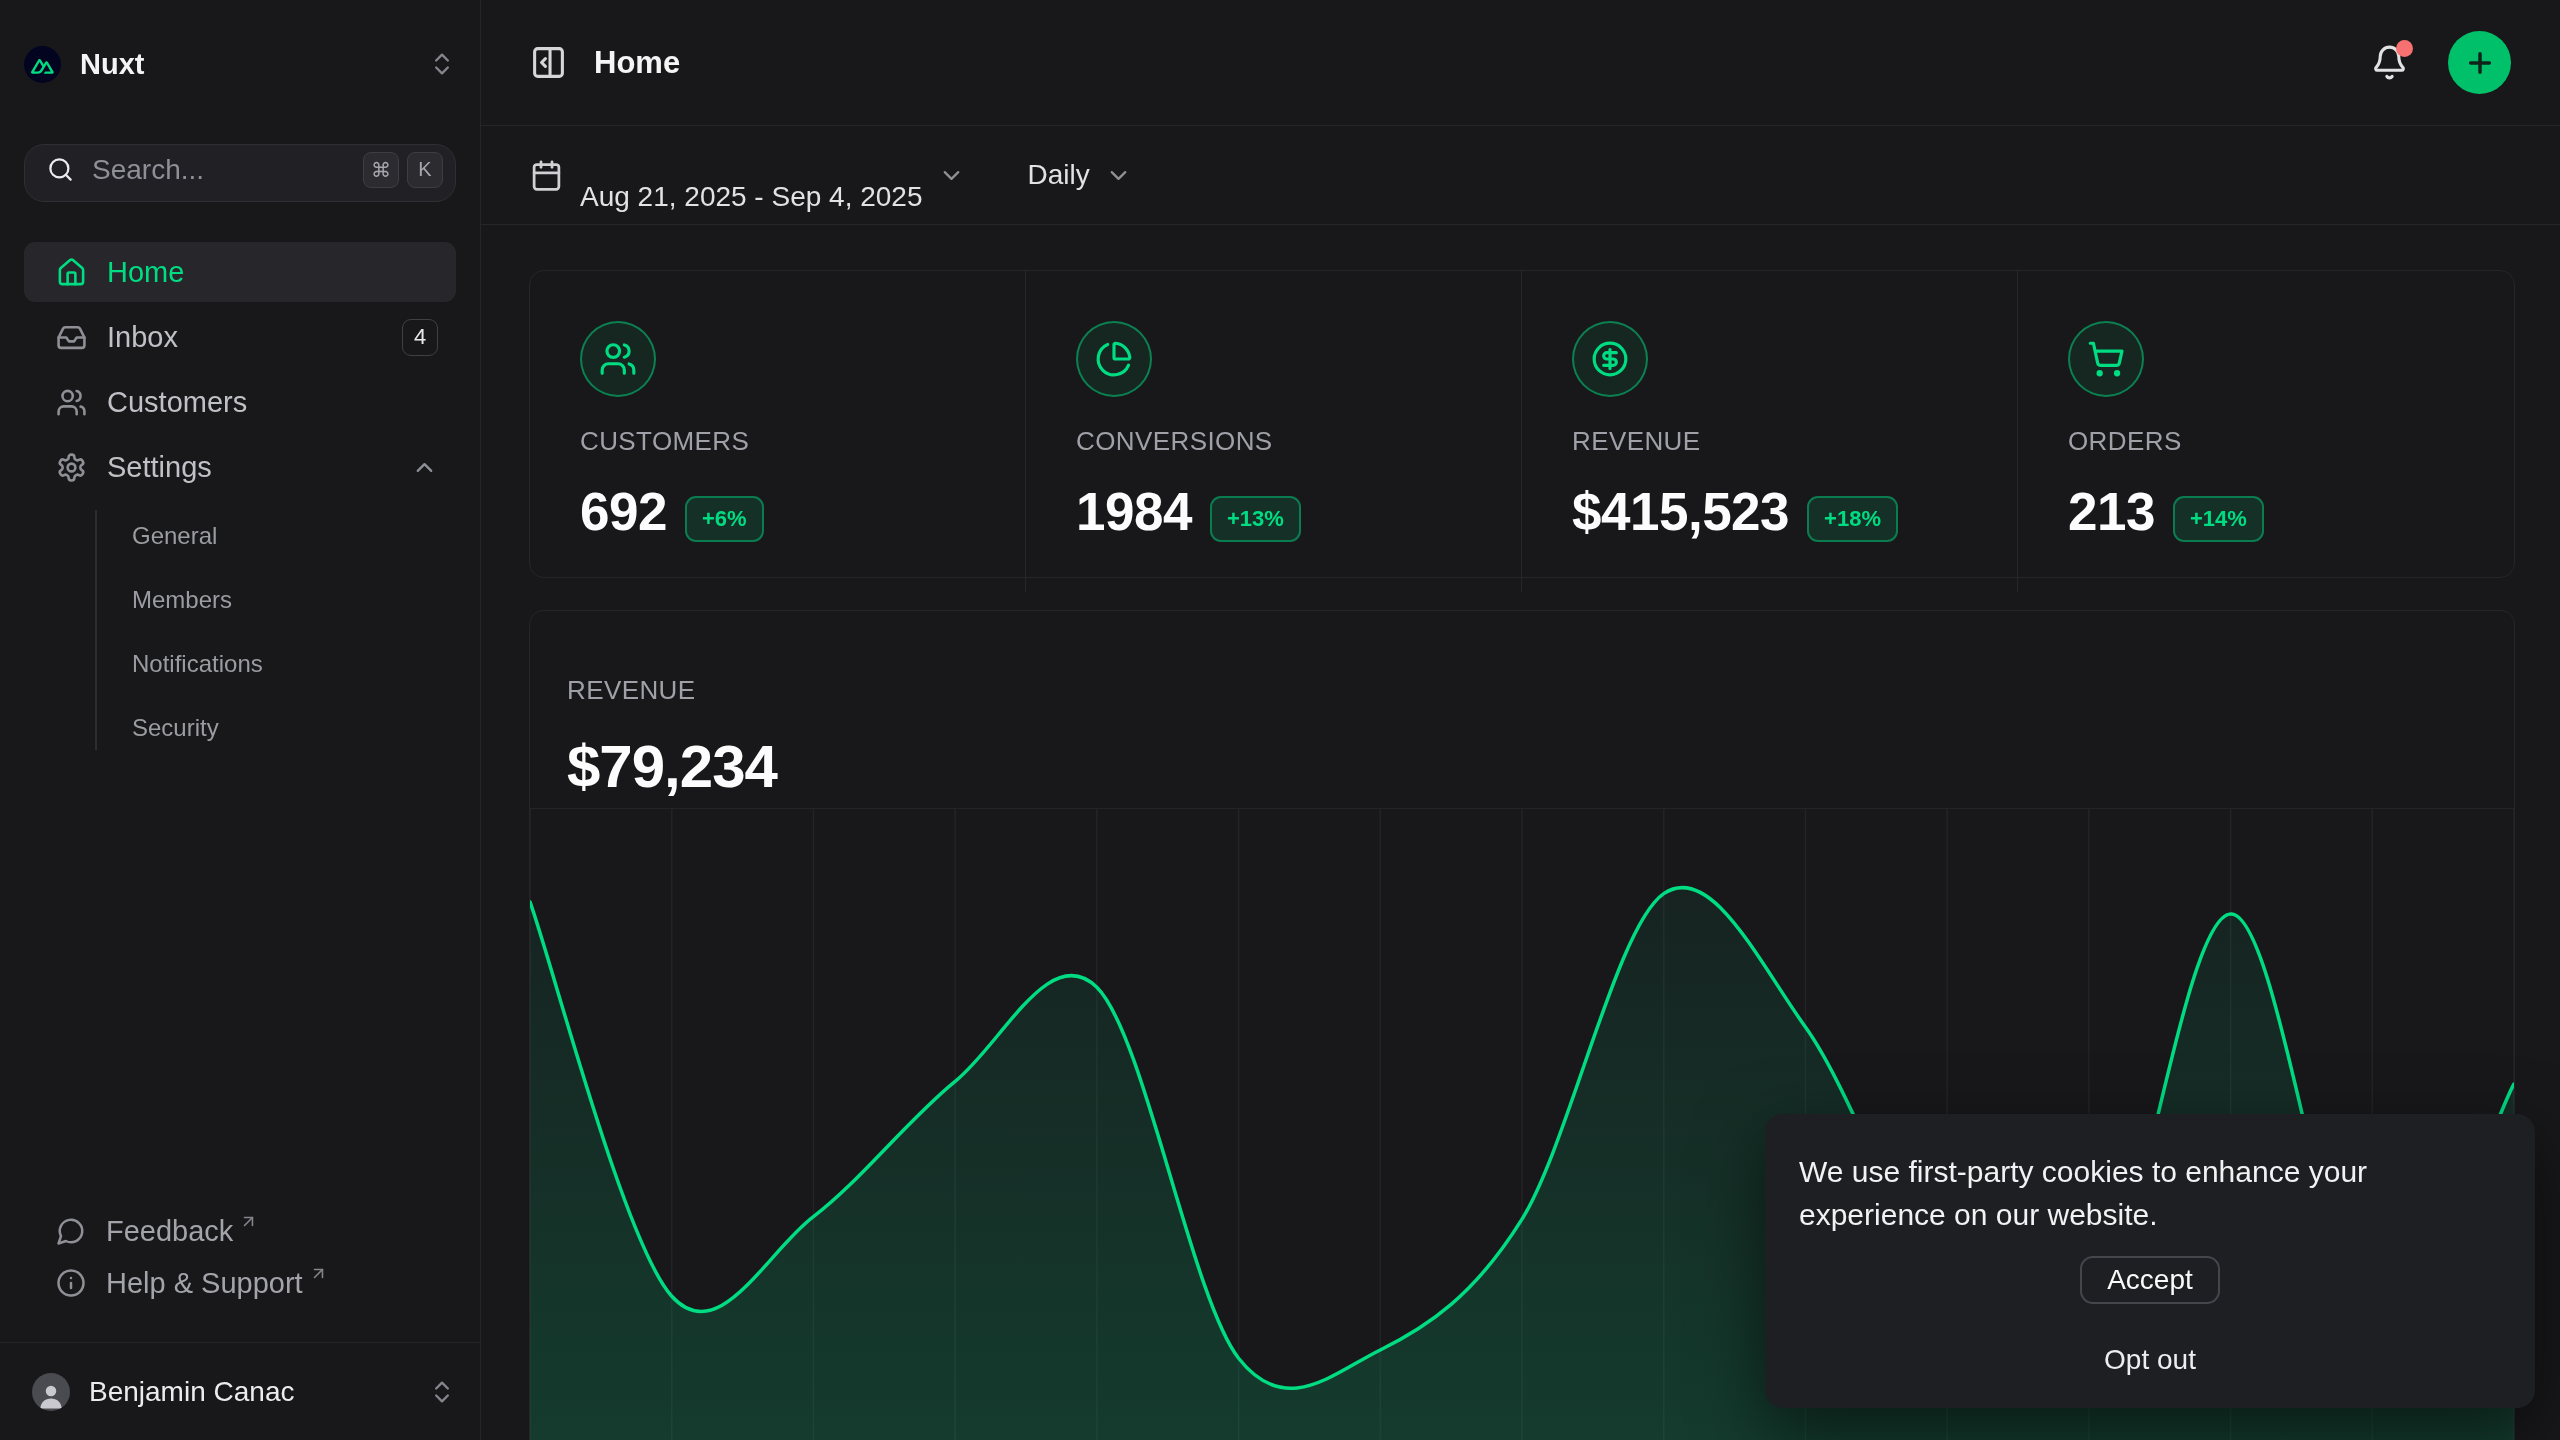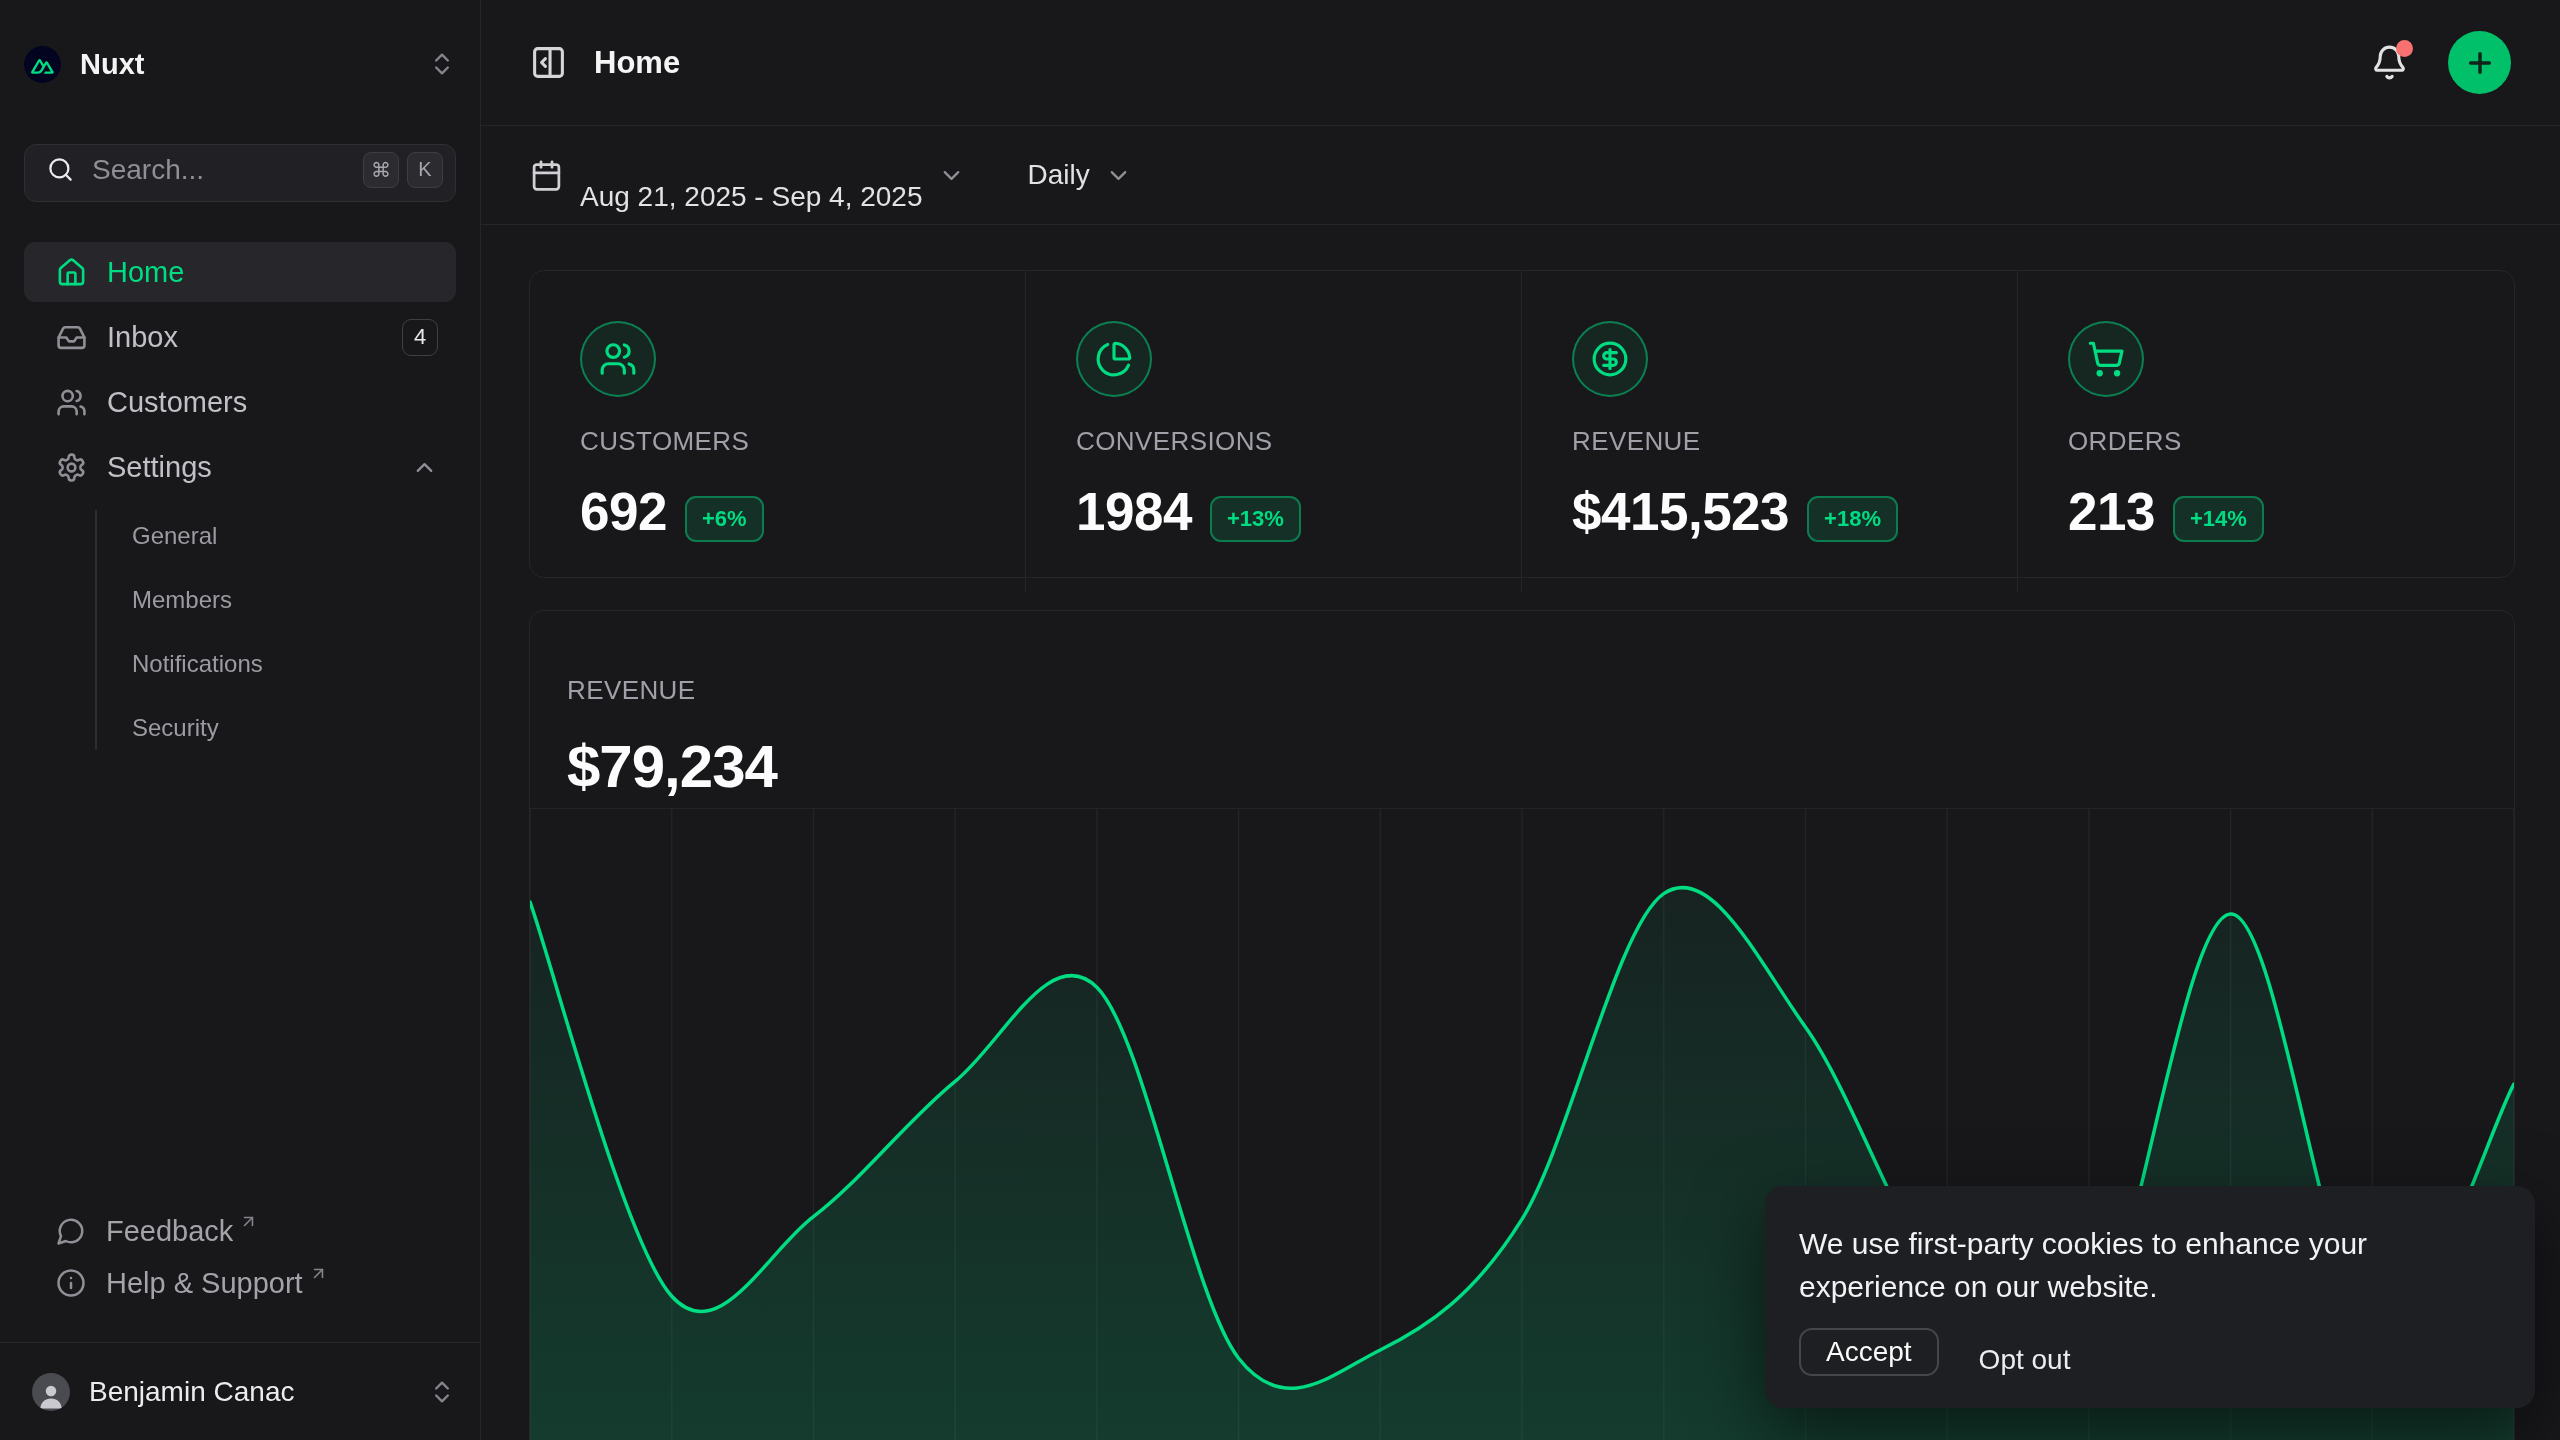--- a/index.html
+++ b/index.html
@@ -8,21 +8,21 @@
   .app { position:relative; width:2560px; height:1440px; display:flex; }
 
   
   .sidebar { width:481px; flex:0 0 481px; border-right:1px solid #26262a; display:flex; flex-direction:column; background:#18181b; }
   .sb-top { flex:1; padding:38px 24px 0; overflow:hidden; }
   .team-row { display:flex; align-items:center; height:52px; cursor:pointer; }
   .logo-circle { width:37px; height:37px; border-radius:50%; background:#020420; display:flex; align-items:center; justify-content:center; flex:0 0 37px; }
   .logo-circle svg { width:23px; height:19px; }
   .team-name { margin-left:19px; font-size:29px; font-weight:700; color:#f4f4f5; }
   .sel-chevrons { margin-left:auto; color:#85858d; }
-  .searchbar { margin-top:54px; height:58px; background:#212125; border:1px solid #2e2e34; border-radius:12px; display:flex; align-items:center; padding:0 12px 7px 22px; cursor:text; }
+  .searchbar { margin-top:54px; height:58px; background:#212125; border:1px solid #2e2e34; border-radius:20px; display:flex; align-items:center; padding:0 12px 7px 22px; cursor:text; }
   .searchbar .ph { margin-left:18px; font-size:28px; color:#8f8f97; }
   .searchbar .kbds { margin-left:auto; display:flex; gap:8px; }
   kbd { width:36px; height:36px; display:flex; align-items:center; justify-content:center; background:#2b2b30; border:1px solid #3d3d44; border-radius:8px; font-family:"Liberation Sans",sans-serif; font-size:20px; color:#a6a6ae; }
   nav { margin-top:40px; display:flex; flex-direction:column; }
   .nav-item { display:flex; align-items:center; height:60px; margin-bottom:5px; padding:0 18px 0 32px; border-radius:11px; color:#c0c1c6; text-decoration:none; cursor:pointer; }
   .nav-item svg.mi { width:31px; height:31px; flex:0 0 31px; color:#8f9096; }
   .nav-item .lbl { margin-left:20px; font-size:29px; font-weight:500; }
   .nav-item.active { background:#26262b; color:#00dc82; }
   .nav-item.active svg.mi { color:#00dc82; }
   .count-badge { margin-left:auto; min-width:36px; height:37px; padding:0 9px; border:1px solid #3f3f46; border-radius:9px; display:flex; align-items:center; justify-content:center; font-size:22px; color:#e8e8ea; }
@@ -76,21 +76,21 @@
   .chart-card { margin-top:32px; border:1px solid #26262a; border-bottom:none; border-radius:15px 15px 0 0; height:831px; overflow:hidden; }
   .chart-header { height:197px; padding:64px 37px 0; }
   .chart-label { font-size:26px; font-weight:500; letter-spacing:0.4px; color:#a0a1a8; }
   .chart-value { margin-top:26px; font-size:60px; font-weight:700; color:#fcfcfd; letter-spacing:-1px; }
   .chart-plot { height:633px; border-top:1px solid #232328; }
   .chart-plot svg { display:block; width:100%; height:100%; }
 
   
   .cookie-banner { position:absolute; right:25px; bottom:32px; width:770px; background:#1e1f22; border-radius:18px; padding:36px 34px 32px; box-shadow:0 24px 70px rgba(0,0,0,0.55); z-index:20; }
   .cookie-msg { width:660px; font-size:30px; line-height:43px; color:#f2f2f4; }
-  .cookie-actions { margin-top:20px; display:flex; align-items:flex-end; gap:40px; }
+  .cookie-actions { margin-top:20px; display:flex; align-items:center; gap:40px;flex-direction:column; }
   .accept-btn { height:48px; padding:0 25px; background:transparent; border:2px solid #45454c; border-radius:13px; color:#fafafa; font-size:28px; font-family:inherit; cursor:pointer; }
   .optout-btn { background:none; border:none; color:#ededf0; font-size:28px; font-family:inherit; cursor:pointer; padding:0; }
 
   svg.stroke { fill:none; stroke:currentColor; stroke-width:2; stroke-linecap:round; stroke-linejoin:round; }
 </style>
 </head>
 <body>
 
 <div class="app">
 

